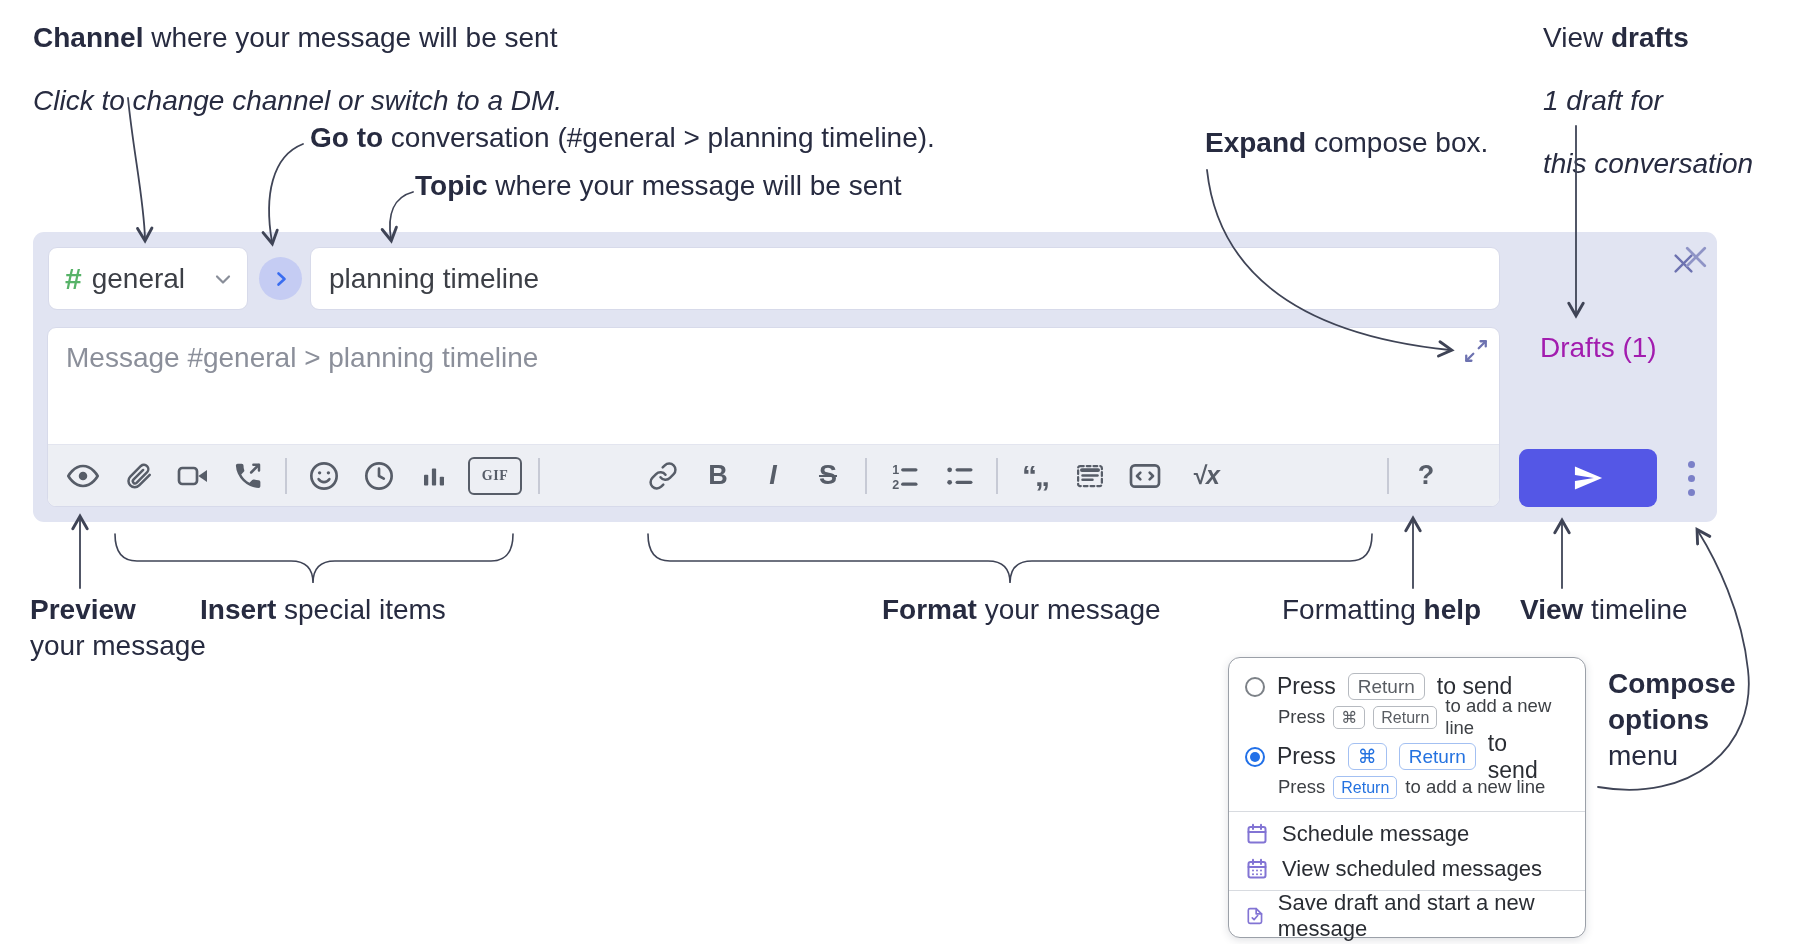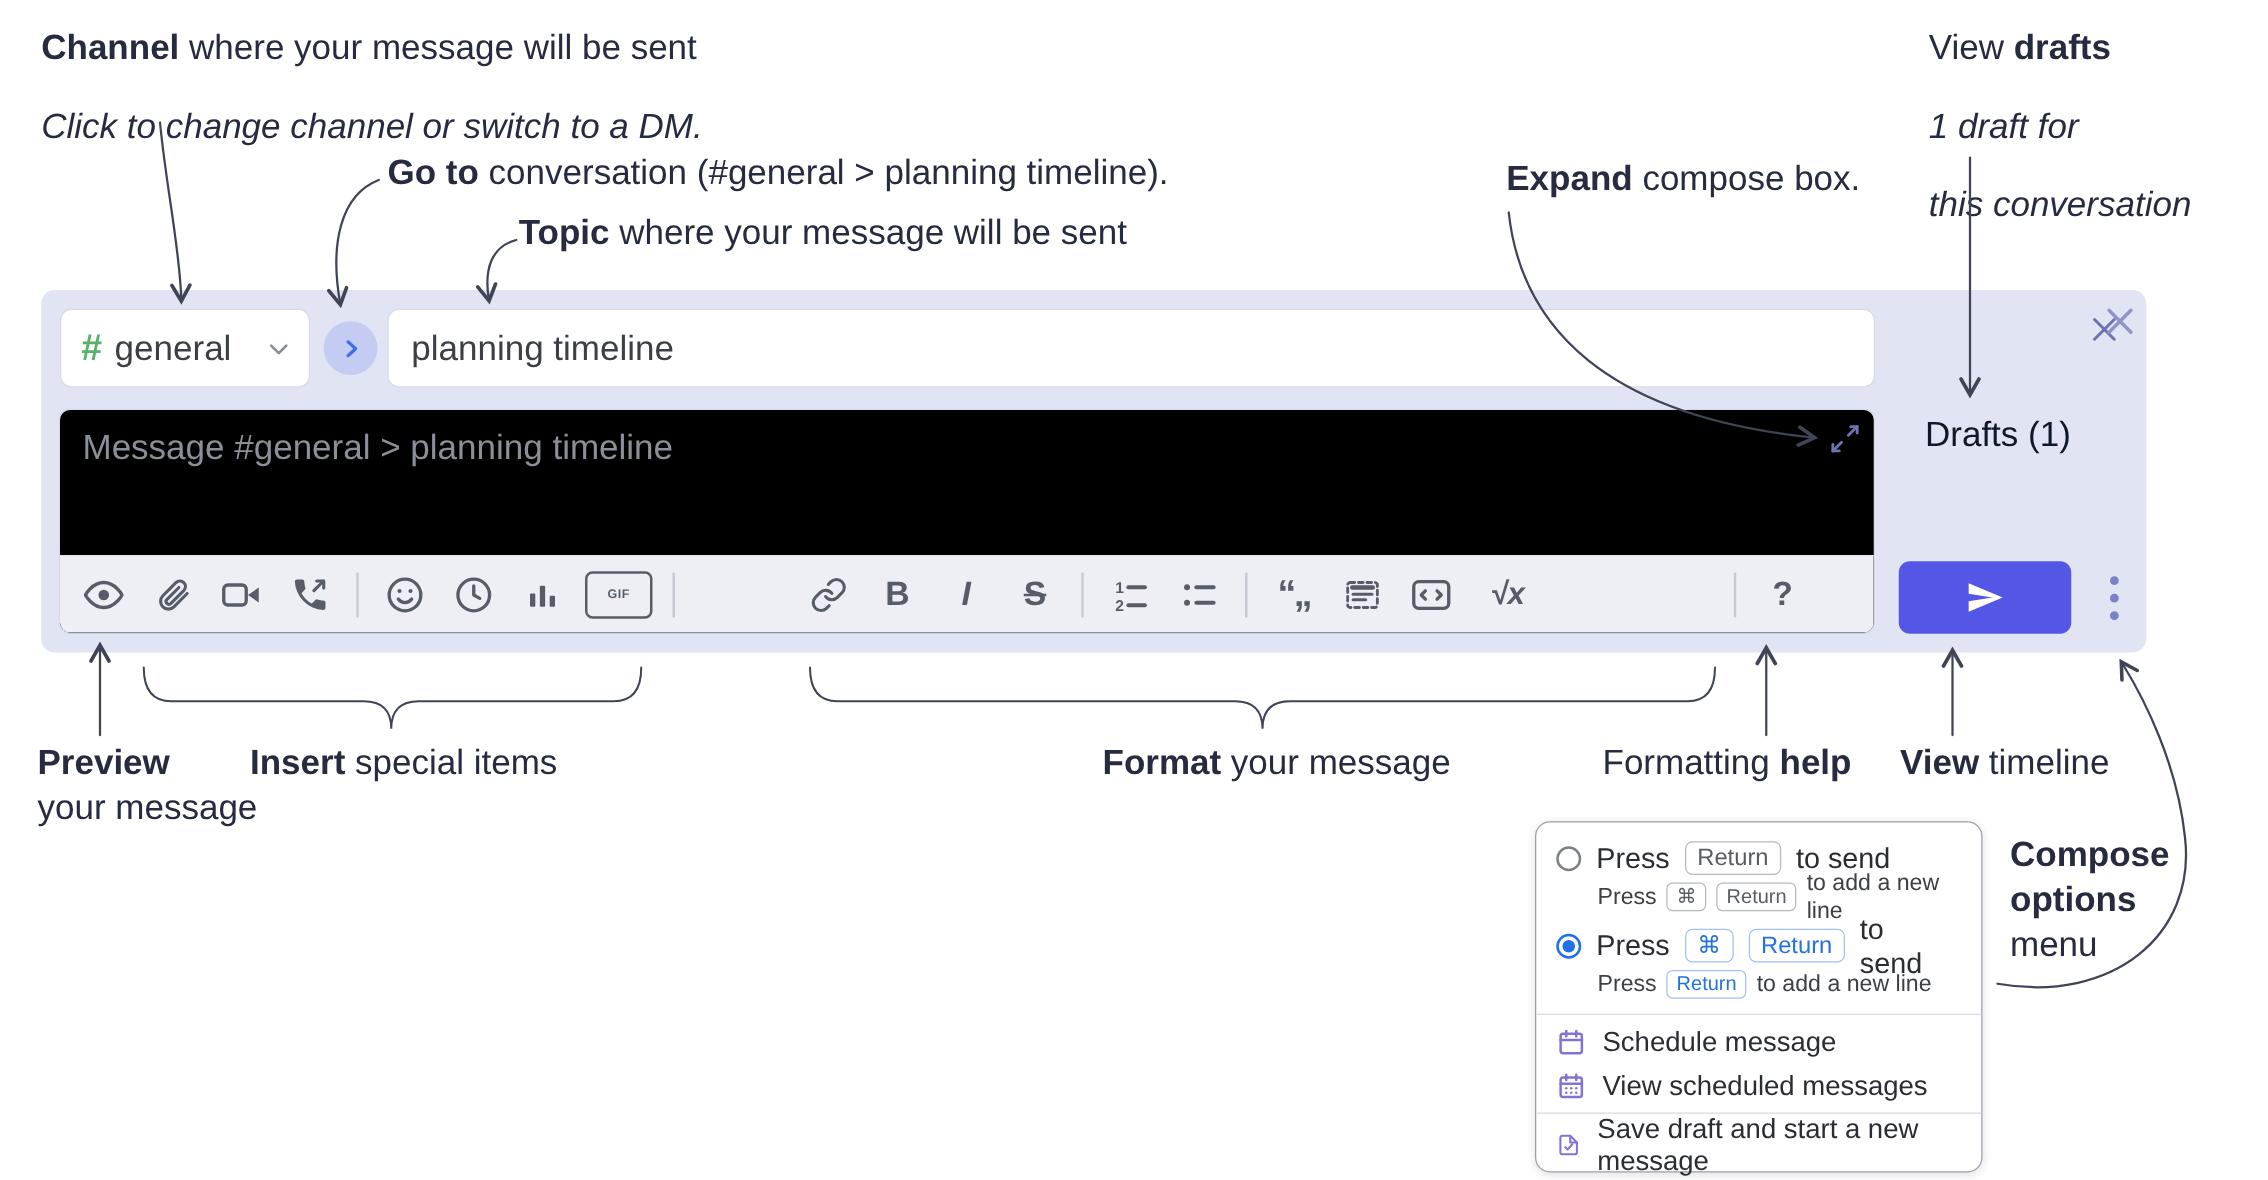--- a/index.html
+++ b/index.html
@@ -17,37 +17,37 @@
   .chan{position:absolute;left:15px;top:15px;width:200px;height:63px;display:flex;align-items:center;padding:0 12px 0 16px;cursor:pointer;}
   .hash{color:#57b368;font-weight:700;font-size:30px;margin-right:10px;}
   .chan-name{font-size:28px;color:#3c3f46;}
   .chan .chev{margin-left:auto;}
   .goto-btn{position:absolute;left:226px;top:25px;width:43px;height:43px;border-radius:50%;background:#c5ccf3;border:none;display:flex;align-items:center;justify-content:center;cursor:pointer;padding:0;}
   .topic{position:absolute;left:277px;top:15px;width:1190px;height:63px;display:flex;align-items:center;padding:0 18px;}
   .topic-val{font-size:28px;color:#3c3f46;}
   .iconbtn{background:none;border:none;padding:0;cursor:pointer;display:flex;align-items:center;justify-content:center;}
   .topic-clear{position:absolute;right:20px;top:18px;}
   .close-x{position:absolute;left:1648px;top:10px;}
-  .msgpanel{position:absolute;left:14px;top:95px;width:1453px;height:180px;background:#000000;border:1px solid #d7daea;border-radius:9px;box-sizing:border-box;overflow:hidden;display:flex;flex-direction:column;}
+  .msgpanel{position:absolute;left:14px;top:95px;width:1453px;height:180px;background:#ffffff;border:1px solid #d7daea;border-radius:9px;box-sizing:border-box;overflow:hidden;display:flex;flex-direction:column;}
   .msgarea{flex:1;position:relative;padding:14px 18px;cursor:text;}
   .ph{font-size:28px;color:#8b8f9a;}
   .expand-btn{position:absolute;right:10px;top:10px;}
   .toolbar{height:61px;background:#edeff4;border-top:1px solid #e3e5ef;display:flex;align-items:center;padding:0 52px 0 14px;}
   .tbtn{width:42px;height:42px;flex:0 0 auto;margin-right:13px;display:flex;align-items:center;justify-content:center;background:none;border:none;padding:0;cursor:pointer;color:#575d68;}
   .tdiv{width:2px;height:36px;background:#c7cad5;margin:0 16px 0 3px;flex:0 0 auto;}
   .sp1{width:86px;flex:0 0 auto;}
   .pushr{margin-left:auto;}
-  .gifbox{width:50px;height:34px;border:2.5px solid #575d68;border-radius:6px;display:flex;align-items:center;justify-content:center;font-size:10px;font-weight:700;letter-spacing:.5px;color:#575d68;}
+  .gifbox{width:50px;height:34px;border:2.5px solid #575d68;border-radius:6px;display:flex;align-items:center;justify-content:center;font-size:14px;font-weight:700;letter-spacing:.5px;color:#575d68;font-family:Liberation Serif, serif;}
   .tb-b{font-size:27px;font-weight:700;color:#575d68;}
   .tb-i{font-size:27px;font-style:italic;font-weight:600;color:#575d68;}
   .tb-s{font-size:27px;font-weight:600;text-decoration:line-through;color:#575d68;}
   .tb-q{font-size:30px;font-weight:700;color:#575d68;letter-spacing:-2px;}
   .tb-m{font-size:25px;font-weight:600;color:#575d68;font-style:italic;}
   .tb-h{font-size:27px;font-weight:600;color:#575d68;}
-  .drafts{position:absolute;left:1507px;top:100px;font-size:28px;color:#0f172a;text-decoration:none;cursor:pointer;text-align:center;}
+  .drafts{position:absolute;left:1507px;top:100px;font-size:28px;color:#a21caf;text-decoration:none;cursor:pointer;text-align:center;}
   .send{position:absolute;left:1486px;top:217px;width:138px;height:58px;border-radius:9px;background:#5457e6;border:none;display:flex;align-items:center;justify-content:center;cursor:pointer;}
   .dots{position:absolute;left:1641px;top:218px;width:34px;height:56px;display:flex;flex-direction:column;align-items:center;justify-content:center;gap:7px;background:none;border:none;cursor:pointer;}
   .dot{width:7px;height:7px;border-radius:50%;background:#7b80c8;}
   
   .menu{position:absolute;left:1228px;top:657px;width:358px;background:#fff;border:1.5px solid #9ba0a8;border-radius:12px;box-shadow:0 2px 8px rgba(40,44,70,.15);z-index:30;padding:9px 0 0 0;box-sizing:border-box;}
   .opt{padding:3px 26px 6px 16px;cursor:pointer;}
   .optmain{display:flex;align-items:center;gap:12px;height:33px;font-size:23px;color:#2a2d33;}
   .radio{width:20px;height:20px;border-radius:50%;border:2px solid #7c8187;background:#fff;box-sizing:border-box;flex:0 0 auto;}
   .radio.sel{border-color:#2170e8;position:relative;}
   .radio.sel::after{content:"";position:absolute;inset:3px;border-radius:50%;background:#2170e8;}

